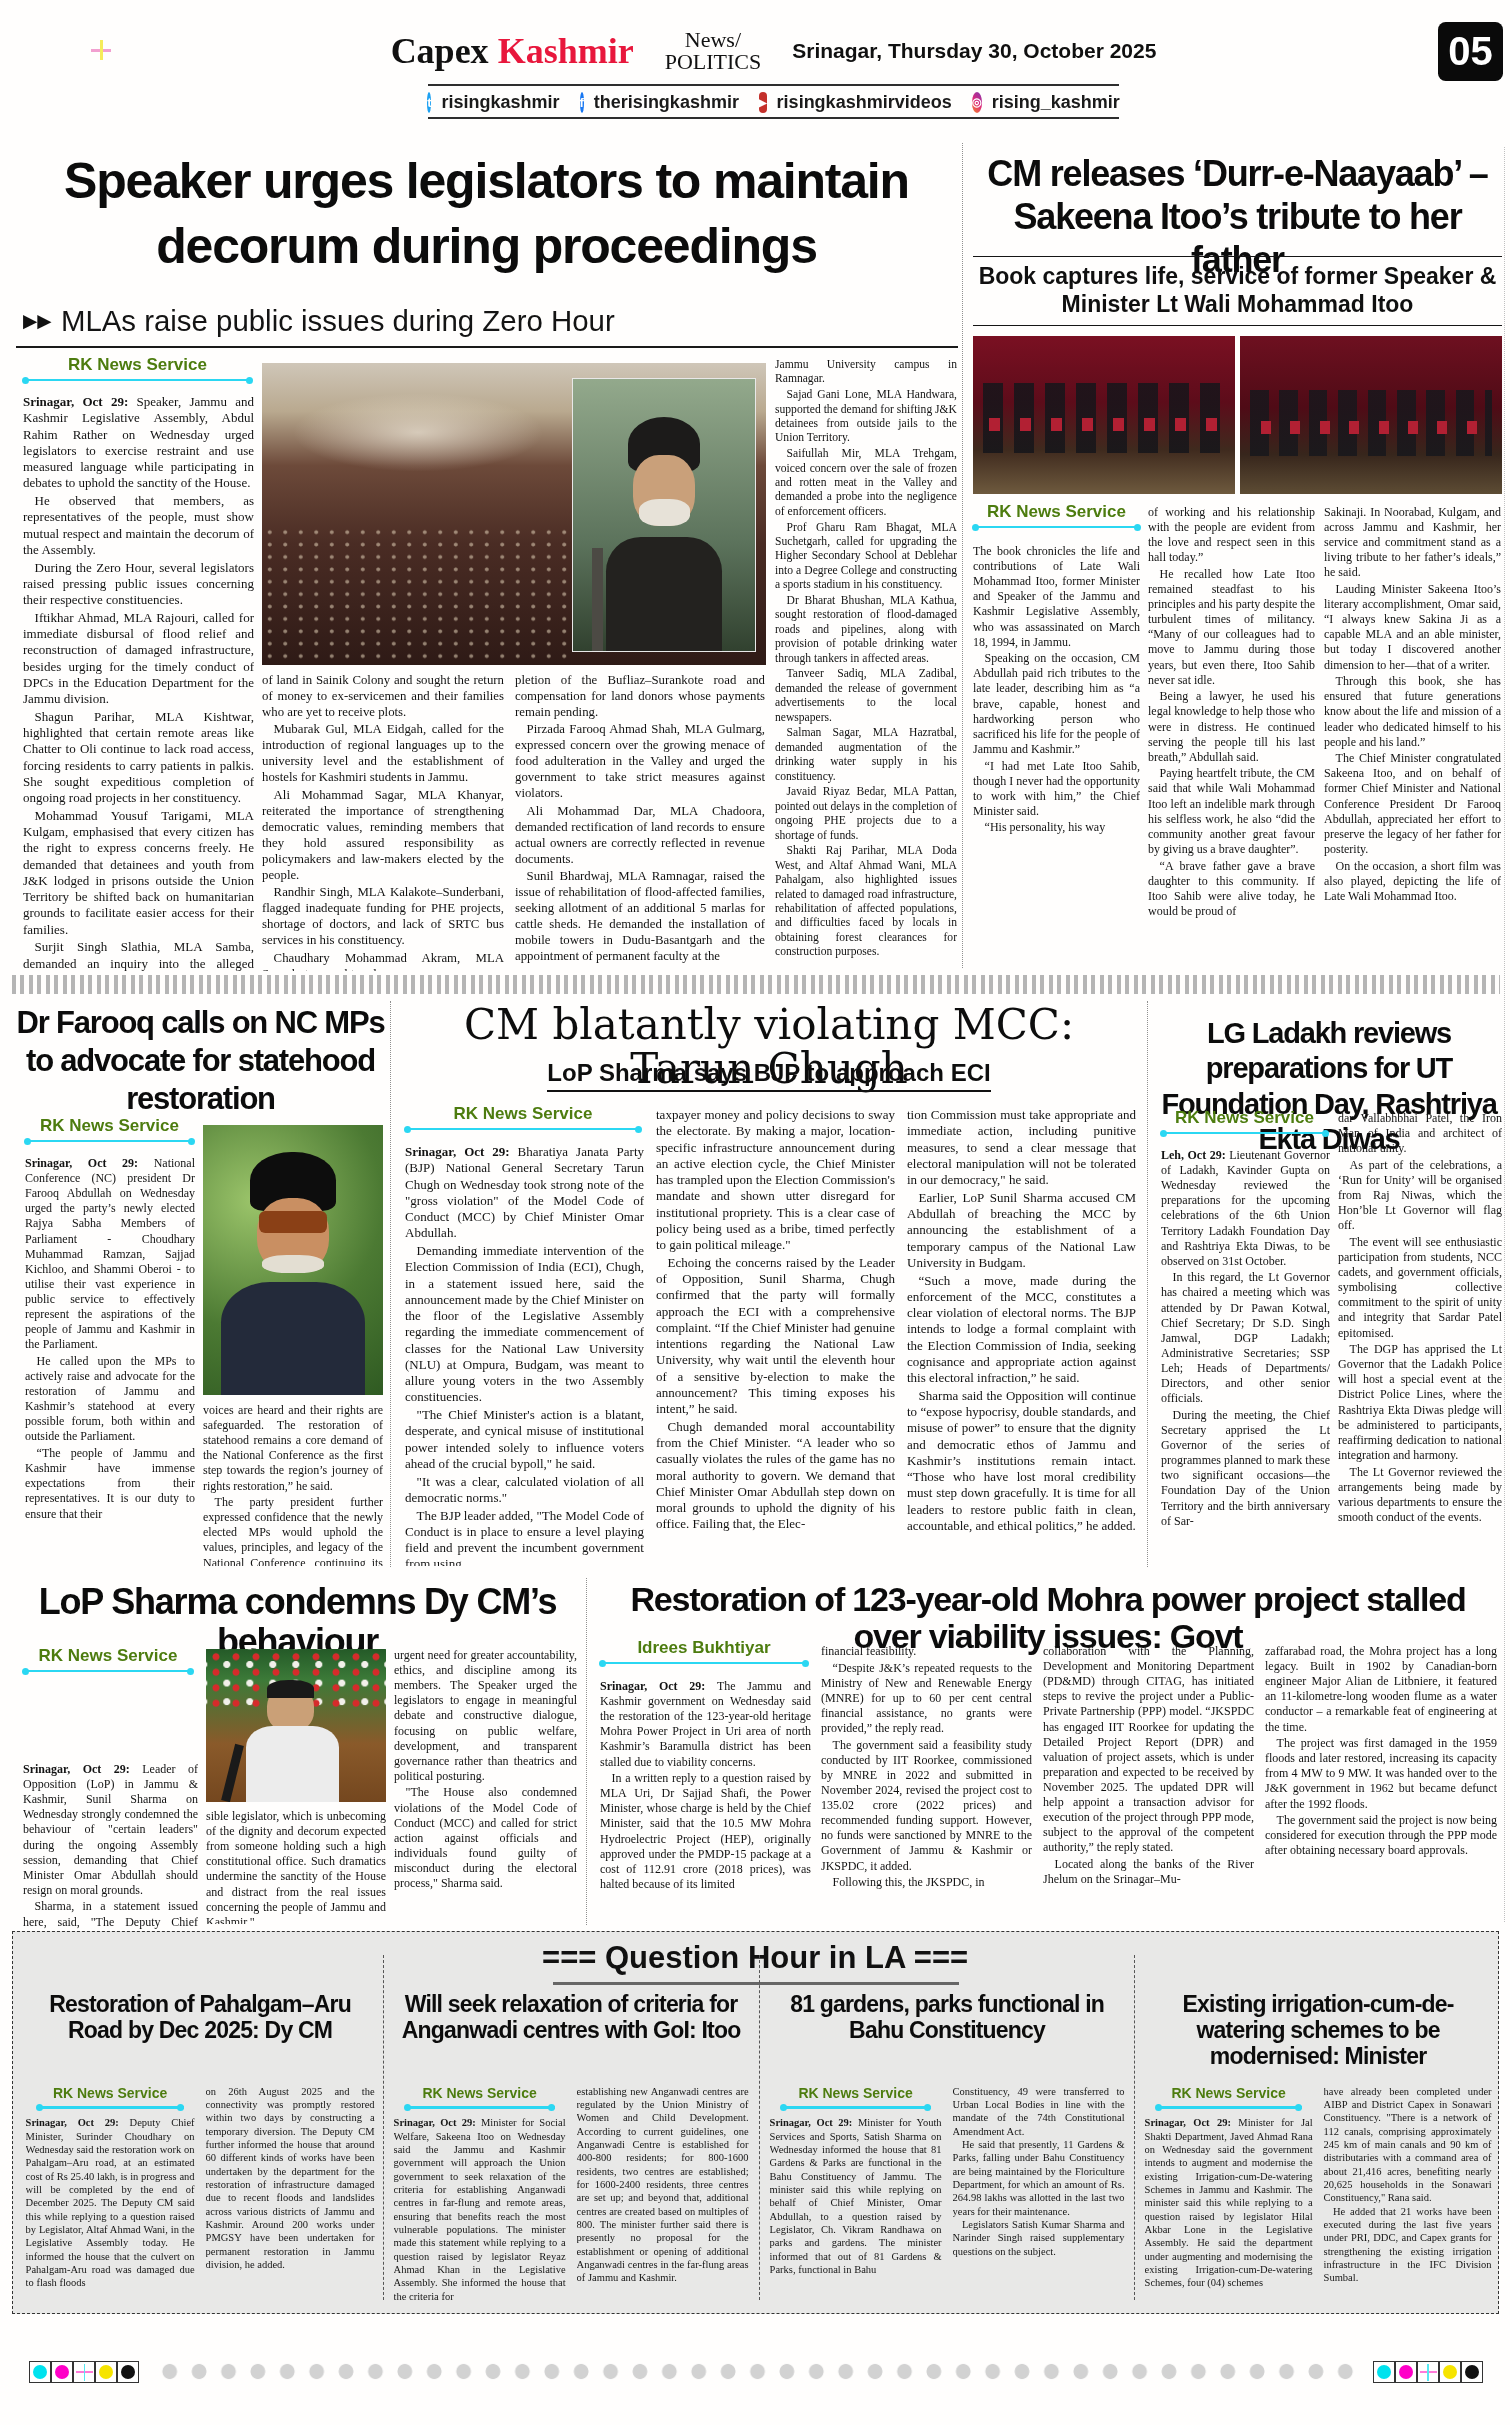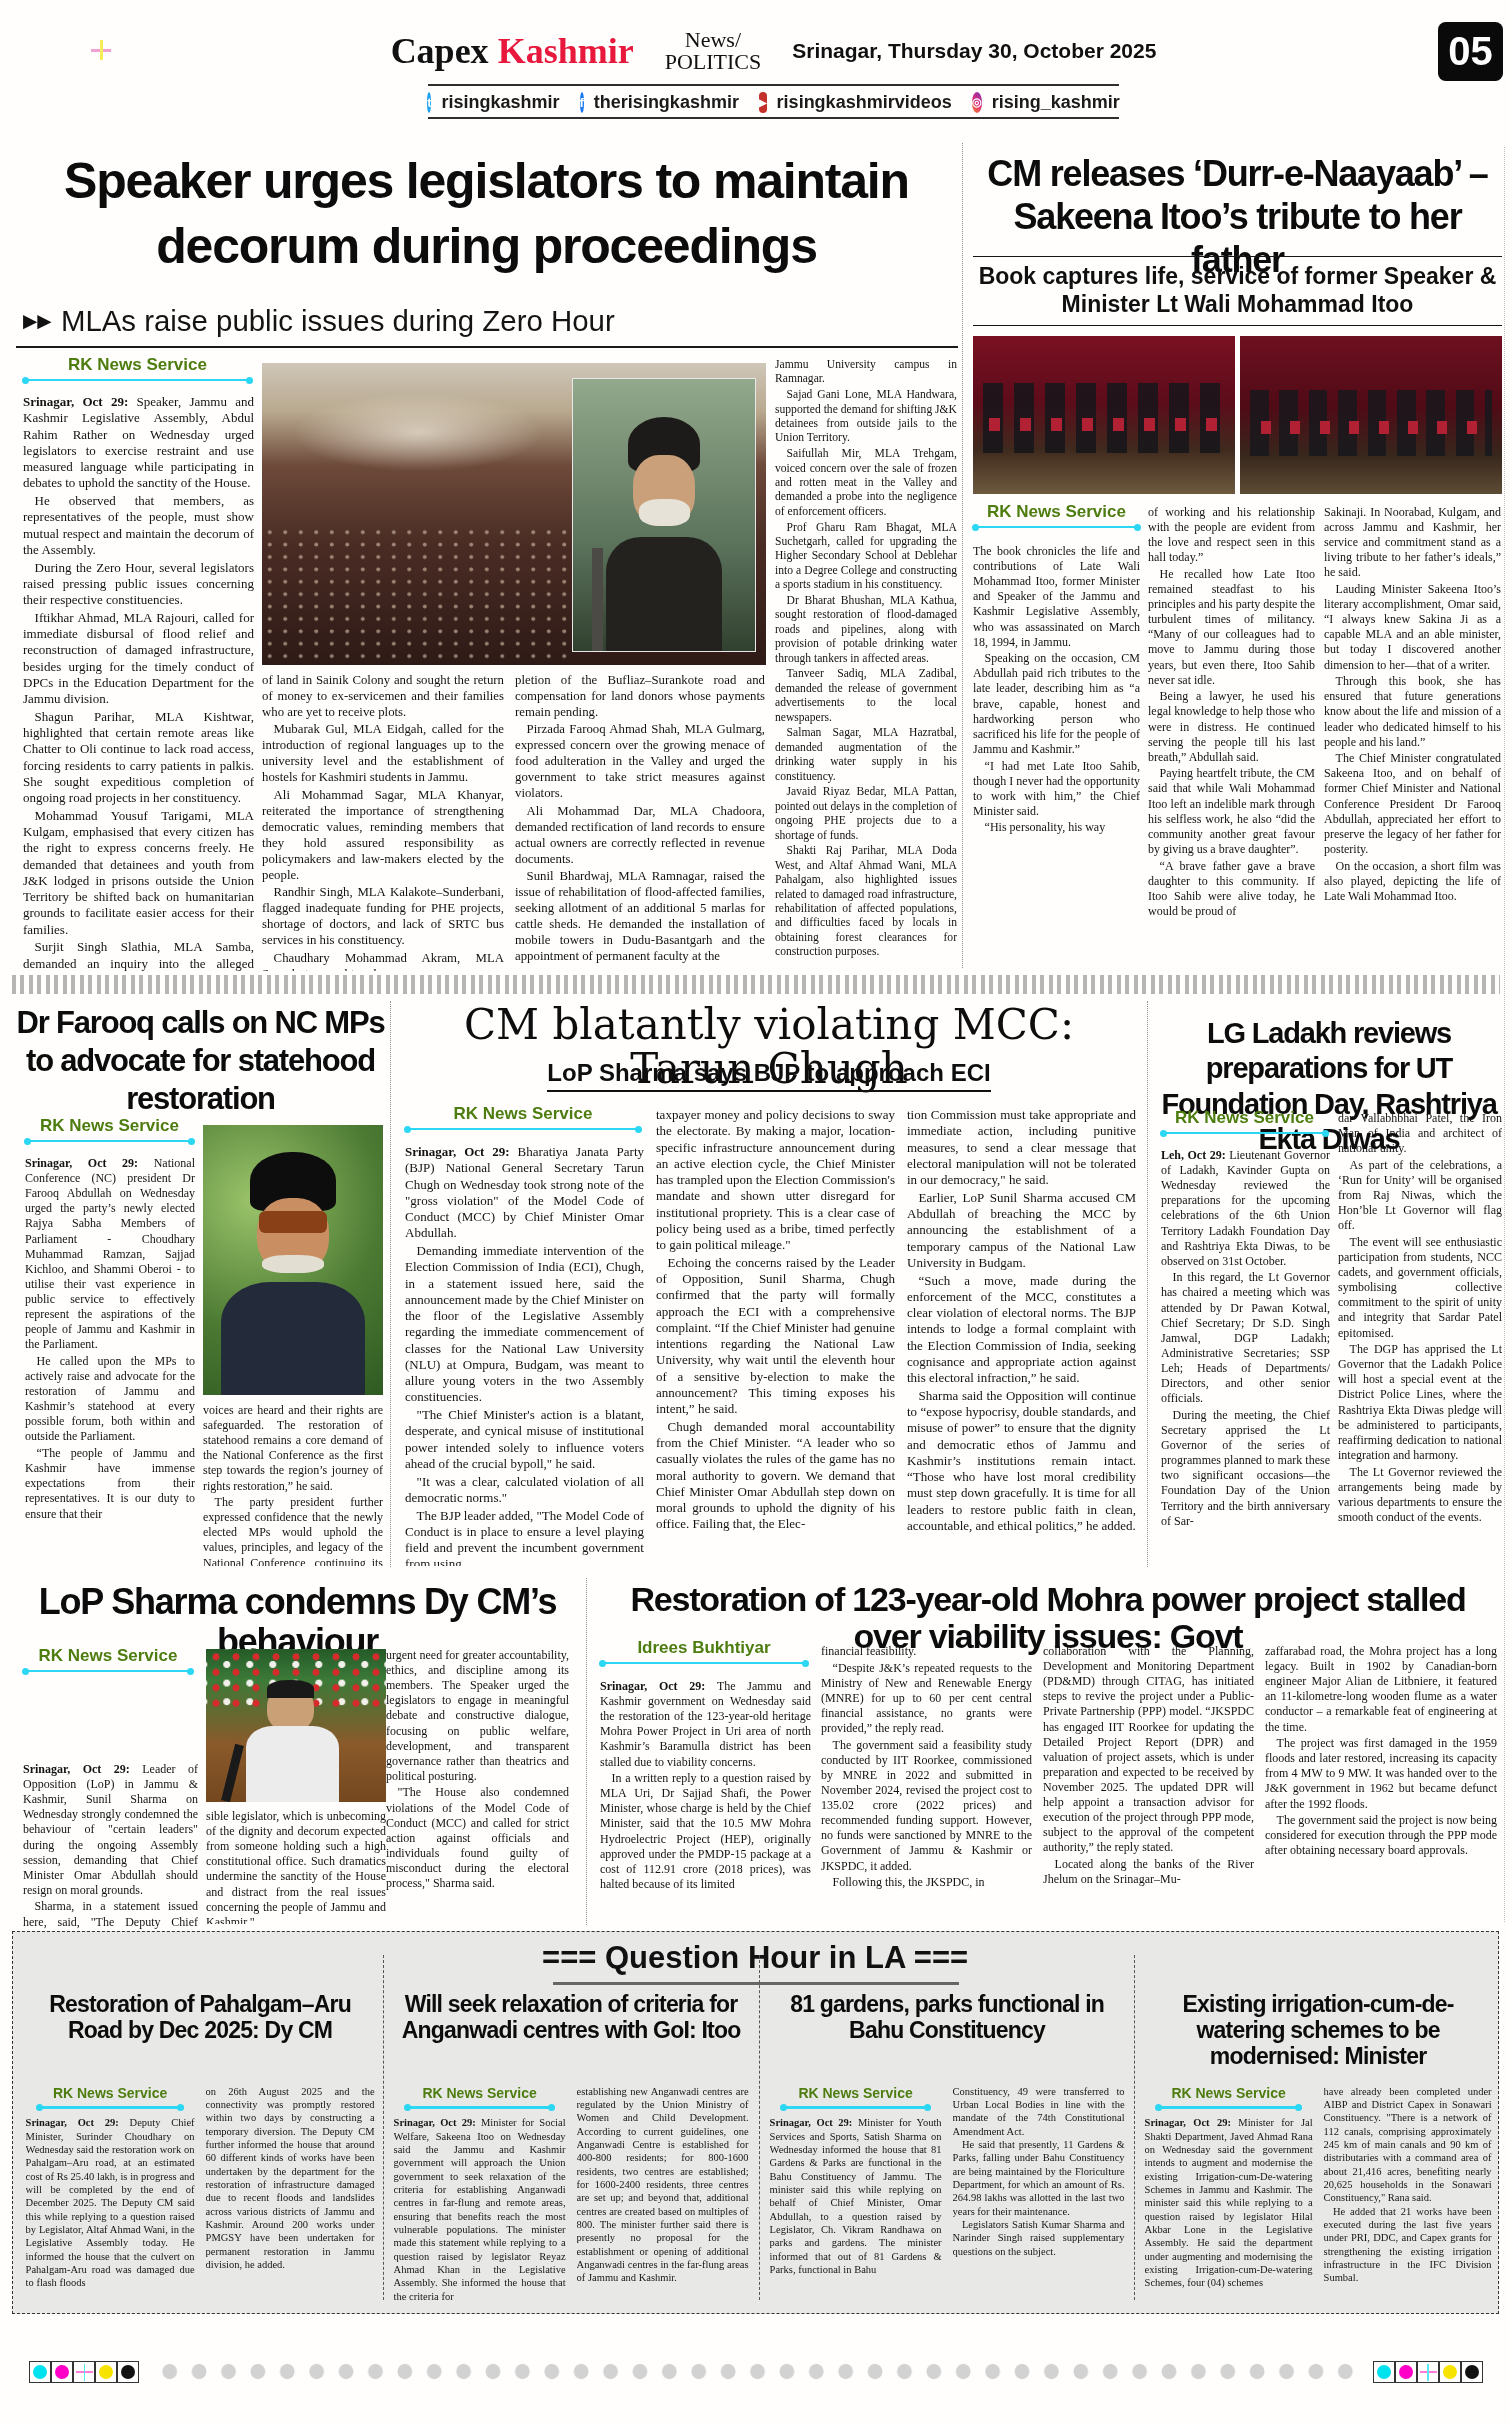--- a/index.html
+++ b/index.html
@@ -255,21 +255,21 @@
   <div class="photo" style="left:206px;top:1649px;width:180px;height:153px;background:linear-gradient(180deg,#245a28 0%,#3c7a38 20%,#8a5a2a 62%,#74471f 100%);">
     <div class="abs" style="left:0;top:0;width:100%;height:38%;background-image:radial-gradient(circle,#d62b2b 3.1px,transparent 3.9px),radial-gradient(circle,#f2f0ea 3.1px,transparent 3.9px);background-size:20px 15.5px,23px 18.6px;background-position:0 0,9.3px 6.2px;"></div>
     <div class="abs" style="left:34%;top:24%;width:26%;height:30%;background:#caa077;border-radius:44%;"></div>
     <div class="abs" style="left:34%;top:20%;width:26%;height:12%;background:#191919;border-radius:46% 46% 0 0;"></div>
     <div class="abs" style="left:22%;top:50%;width:52%;height:50%;background:#ececec;border-radius:28% 28% 0 0;"></div>
     <div class="abs" style="left:12%;top:62%;width:5%;height:38%;background:#1a1a1a;transform:rotate(14deg);"></div>
   </div>
   <div class="abs cols" style="left:206px;top:1809px;width:180px;height:115px;font-size:12px;line-height:1.26;">
       <p>sible legislator, which is unbecoming of the dignity and decorum expected from someone holding such a high constitutional office. Such dramatics undermine the sanctity of the House and distract from the real issues concerning the people of Jammu and Kashmir."</p>
     </div>
-  <div class="abs cols" style="left:386px;top:1648px;width:183px;height:276px;font-size:12px;line-height:1.26;">
+  <div class="abs cols" style="left:394px;top:1648px;width:183px;height:276px;font-size:12px;line-height:1.26;">
       <p>urgent need for greater accountability, ethics, and discipline among its members.  The Speaker urged the legislators to engage in meaningful debate and constructive dialogue, focusing on public welfare, development, and transparent governance rather than theatrics and political posturing.</p>
       <p>"The House also condemned violations of the Model Code of Conduct (MCC) and called for strict action against officials and individuals found guilty of misconduct during the electoral process," Sharma said.</p>
     </div>
   <div class="abs vdot" style="left:586px;top:1578px;height:347px;"></div>
 
   <div class="abs hl" style="left:594px;top:1581px;width:908px;font-size:34px;line-height:1.1;">Restoration of 123-year-old Mohra power project stalled over viability issues: Govt</div>
   <div class="abs byline" style="left:600px;top:1638px;width:208px;">
     <span>Idrees Bukhtiyar</span>
     <div class="brule"></div>
   </div>

